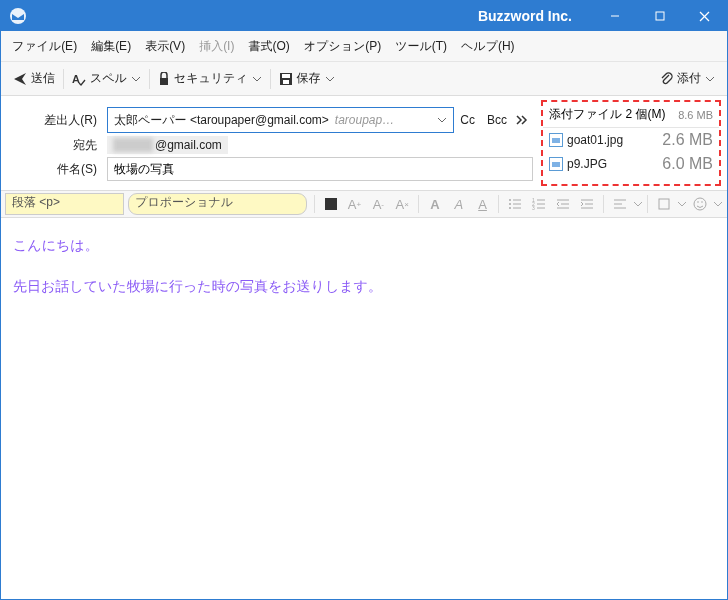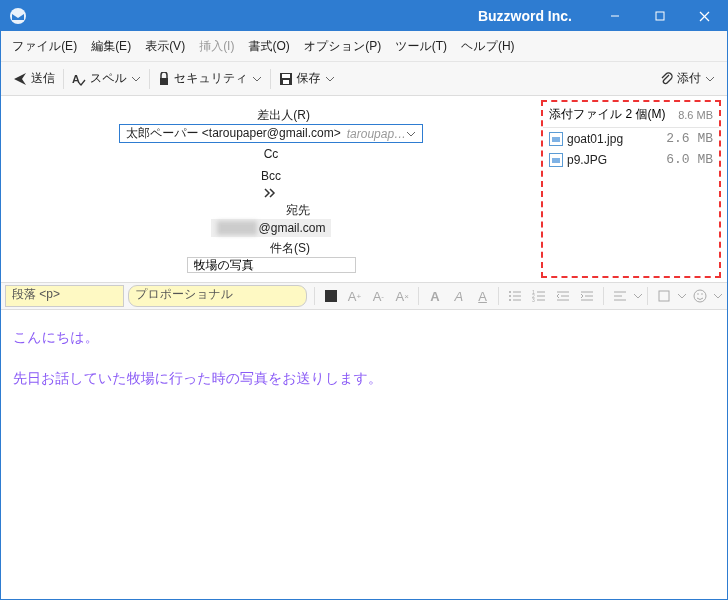--- a/index.html
+++ b/index.html
@@ -12,38 +12,38 @@
 .titlebar .winbtn { width: 45px; height: 30px; display: flex; align-items: center; justify-content: center; }
 .titlebar .winbtn svg { stroke: #fff; }
 .menubar { height: 31px; background: #f7f7f7; display: flex; align-items: center; padding: 0 4px; border-bottom: 1px solid #e5e5e5; }
 .menubar .mi { padding: 2px 7px; font-size: 12px; color: #222; }
 .toolbar { height: 34px; background: #f7f7f7; display: flex; align-items: center; padding: 0 6px; border-bottom: 1px solid #ddd; }
 .tb-btn { display: flex; align-items: center; gap: 4px; padding: 4px 6px; font-size: 12px; color: #222; }
 .tb-sep { width: 1px; height: 20px; background: #ddd; margin: 0 2px; }
 .toolbar .right { margin-left: auto; display: flex; align-items: center; }
 .headers { background: #fff; display: flex; }
 .headers-left { flex: 1; padding: 8px 0 6px 0; }
-.hdr-row { display: flex; align-items: center; margin: 3px 0; padding: 0 8px; flex-direction: column; }
+.hdr-row { display: flex; align-items: center; margin: 3px 0; padding: 0 8px; }
 .hdr-label { width: 98px; text-align: right; padding-right: 10px; font-size: 12px; color: #222; }
 .from-select { flex: 1; height: 26px; border: 1px solid #2e7cd1; display: flex; align-items: center; padding: 0 6px; font-size: 12px; color: #222; background: #fff; }
 .from-select .gray { color: #999; font-style: italic; margin-left: 6px; }
 .from-select .dd { margin-left: auto; }
 .cc-btn { border: none; background: transparent; padding: 4px 6px; font-size: 12px; color: #222; }
 .expand { width: 20px; display:flex; align-items:center; justify-content:center; }
 .to-pill { background: #eee; border-radius: 0; padding: 2px 6px; font-size: 12px; color: #222; display:inline-flex; align-items:center; }
 .to-pill .blur { filter: blur(2px); background:#ccc; color:#ccc; padding:0 8px; margin-right:2px; }
 .to-field { flex: 1; }
 .subj-input { flex: 1; height: 24px; border: 1px solid #ccc; padding: 0 6px; font-size: 12px; }
 .attach-panel { width: 180px; border: 2px dashed #e33; border-top: 2px dashed #e33; border-right: 2px dashed #e33; border-bottom:2px dashed #e33; border-left:2px dashed #e33; margin: 4px 6px 4px 0; display:flex; flex-direction:column; }
 .attach-hdr { display:flex; align-items:center; padding: 4px 6px; border-bottom: 1px solid #e5e5e5; text-align: center; }
 .attach-hdr .lbl { font-size: 12px; }
 .attach-hdr .sz { margin-left:auto; font-size: 11px; color:#888; }
 .attach-item { display:flex; align-items:center; padding: 3px 6px; gap:4px; }
 .attach-item .nm { font-size: 12px; color:#222; }
-.attach-item .sz { margin-left:auto; font-size:13px; color:#888;font-family:Liberation Mono, monospace; }
+.attach-item .sz { margin-left:auto; font-size:16px; color:#888; }
 .fico { width:14px; height:14px; border:1px solid #5a9bd5; background:#fff; display:inline-block; position:relative; }
 .fico::after { content:""; position:absolute; left:2px; right:2px; top:4px; height:5px; background:#7fb2e5; }
 .fmt-toolbar { height: 28px; background:#f7f7f7; border-top:1px solid #ddd; border-bottom:1px solid #ddd; display:flex; align-items:center; padding:0 4px; gap:2px; }
 .fmt-sel { height:22px; border:1px solid #ccc; font-size:12px; background:#fef9c3; padding: 0 18px 0 6px; color:#555; position:relative; }
 .fmt-sel.para { width:120px; }
 .fmt-sel.font { width:180px;border-radius:9px; }
 .fmt-btn { width:22px; height:22px; display:flex; align-items:center; justify-content:center; color:#aaa; font-size:13px; }
 .fmt-sep { width:1px; height:18px; background:#ddd; margin:0 3px; }
 .body-area { padding: 14px 12px; font-size: 14px; color:#8b5cf6; line-height: 1.9; }
 svg { display:block; }

